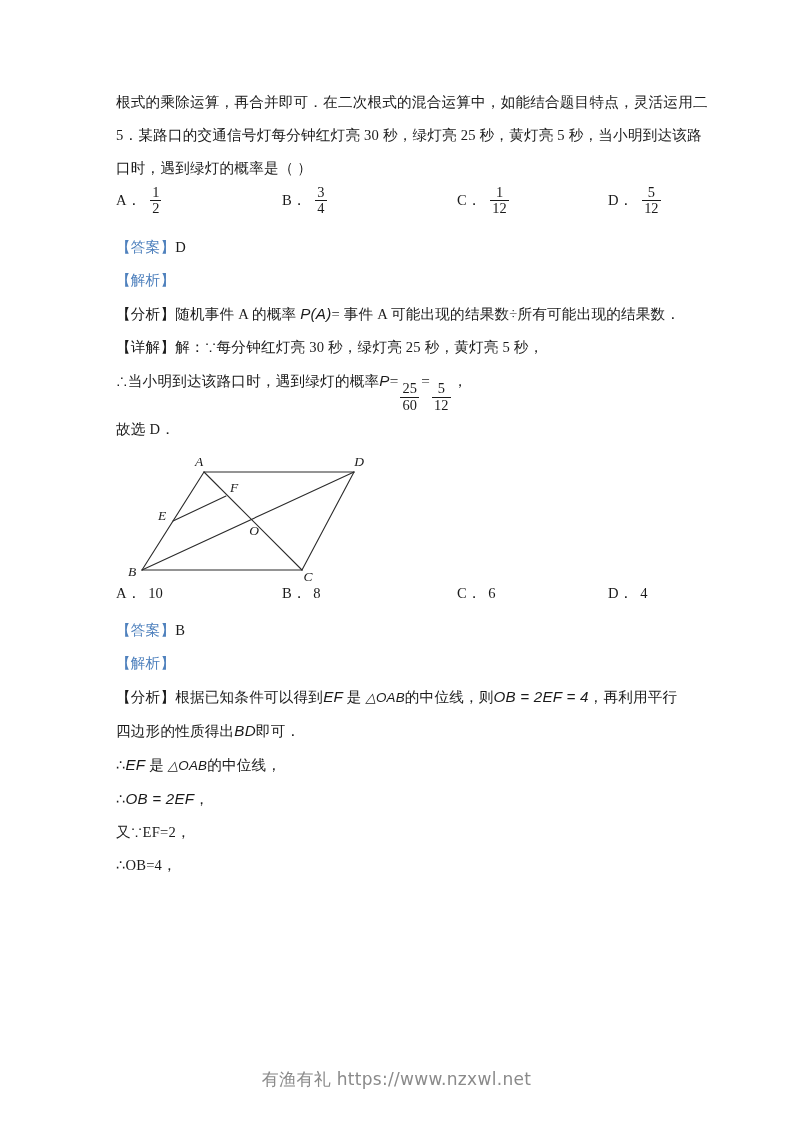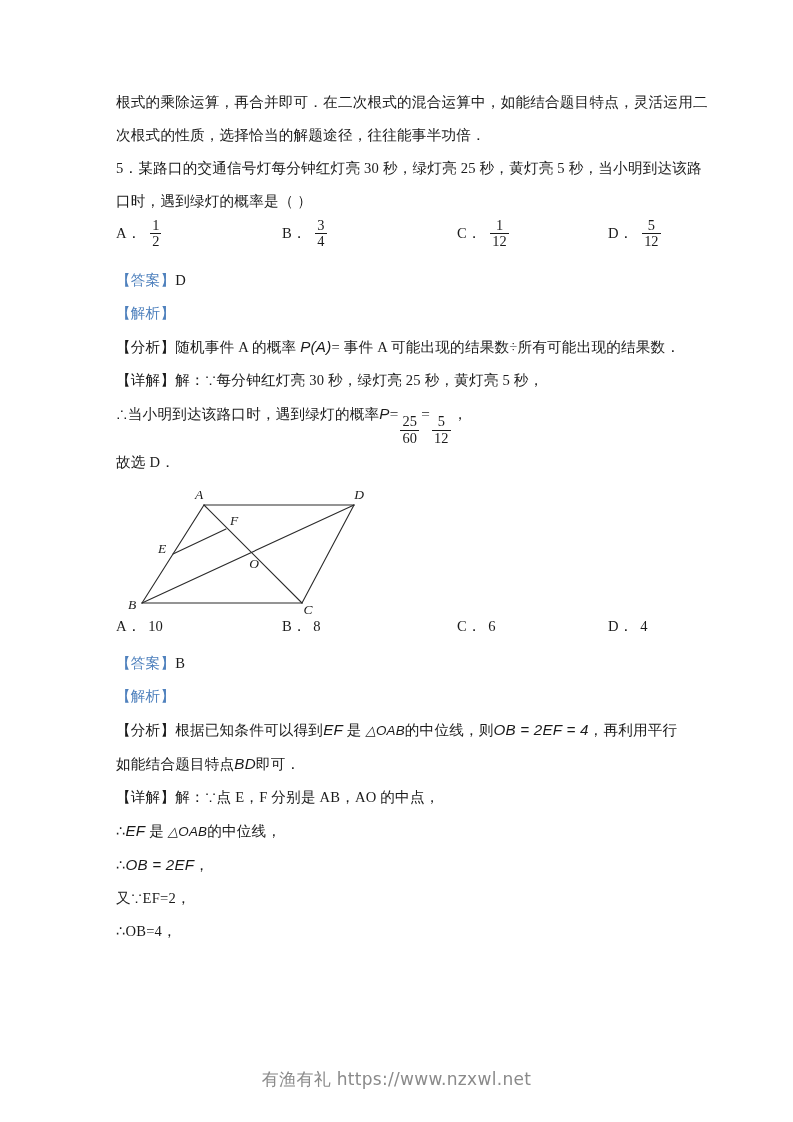--- a/index.html
+++ b/index.html
@@ -105,21 +105,20 @@
   }
 </style>
 </head>
 <body>
 
 <div class="page">
 
   <div class="content">
 
     <div class="line">根式的乘除运算，再合并即可．在二次根式的混合运算中，如能结合题目特点，灵活运用二</div>
-    <div class="line">次根式的性质，选择恰当的解题途径，往往能事半功倍．</div>
 
     <div class="line">5．某路口的交通信号灯每分钟红灯亮 30 秒，绿灯亮 25 秒，黄灯亮 5 秒，当小明到达该路</div>
     <div class="line">口时，遇到绿灯的概率是（       ）</div>
 
     <div class="options">
       <div class="opt opt-a">
         <span class="lbl">A．</span>
         <span class="frac">
           <span class="num">1</span>
           <span class="den">2</span>
@@ -230,26 +229,23 @@
 
     <div class="line">
       <span class="blue">【解析】</span>
     </div>
 
     <div class="line">
       <span>【分析】</span><span>根据已知条件可以得到</span><span class="mi">EF</span><span> 是 </span><span class="mi sml">△OAB</span><span>的中位线，则</span><span class="mi">OB = 2EF = 4</span><span>，再利用平行</span>
     </div>
 
     <div class="line">
-      <span>如能结合题目特点</span><span class="mi">BD</span><span>即可．</span>
-    </div>
-
-    <div class="line">
-      <span>【详解】</span><span>解：∵点 E，F 分别是 AB，AO 的中点，</span>
-    </div>
+      <span>四边形的性质得出</span><span class="mi">BD</span><span>即可．</span>
+    </div>
+
 
     <div class="line">
       <span>∴</span><span class="mi">EF</span><span> 是 </span><span class="mi sml">△OAB</span><span>的中位线，</span>
     </div>
 
     <div class="line">
       <span>∴</span><span class="mi">OB = 2EF</span><span>，</span>
     </div>
 
     <div class="line">又∵EF=2，</div>

